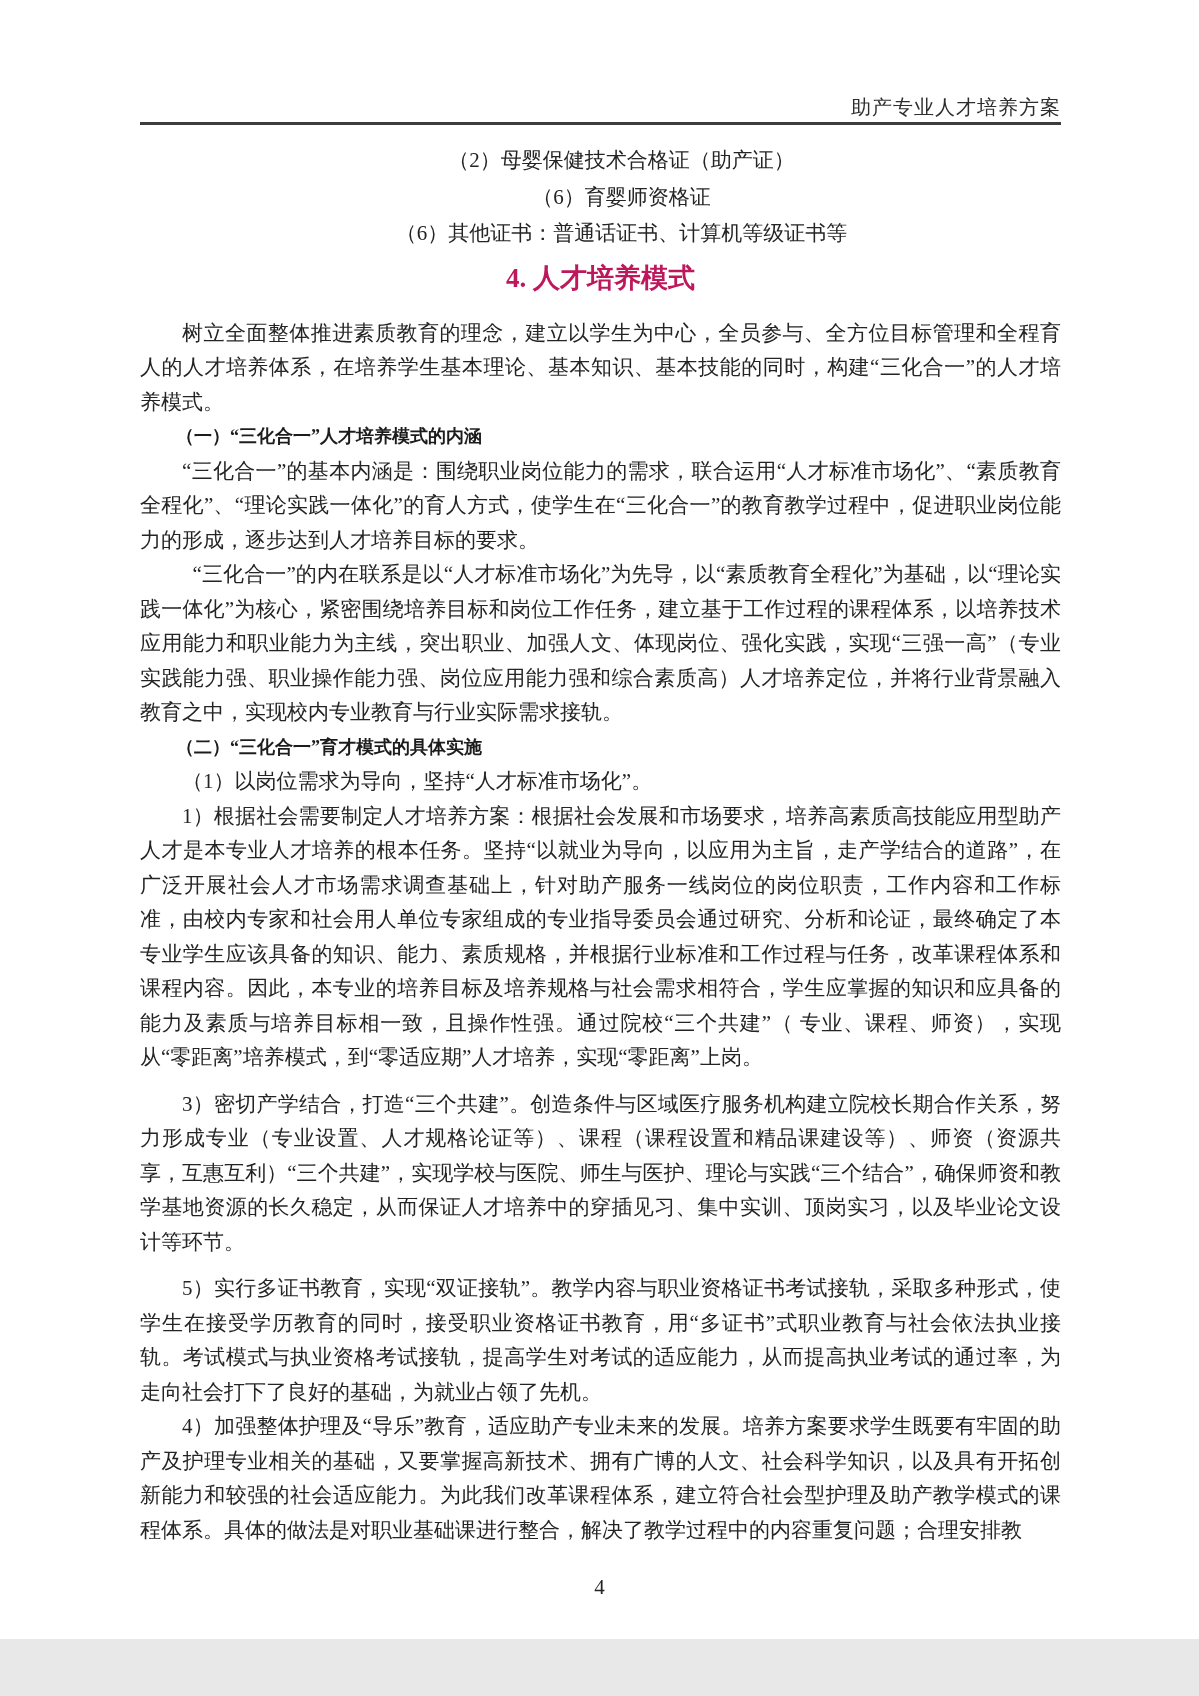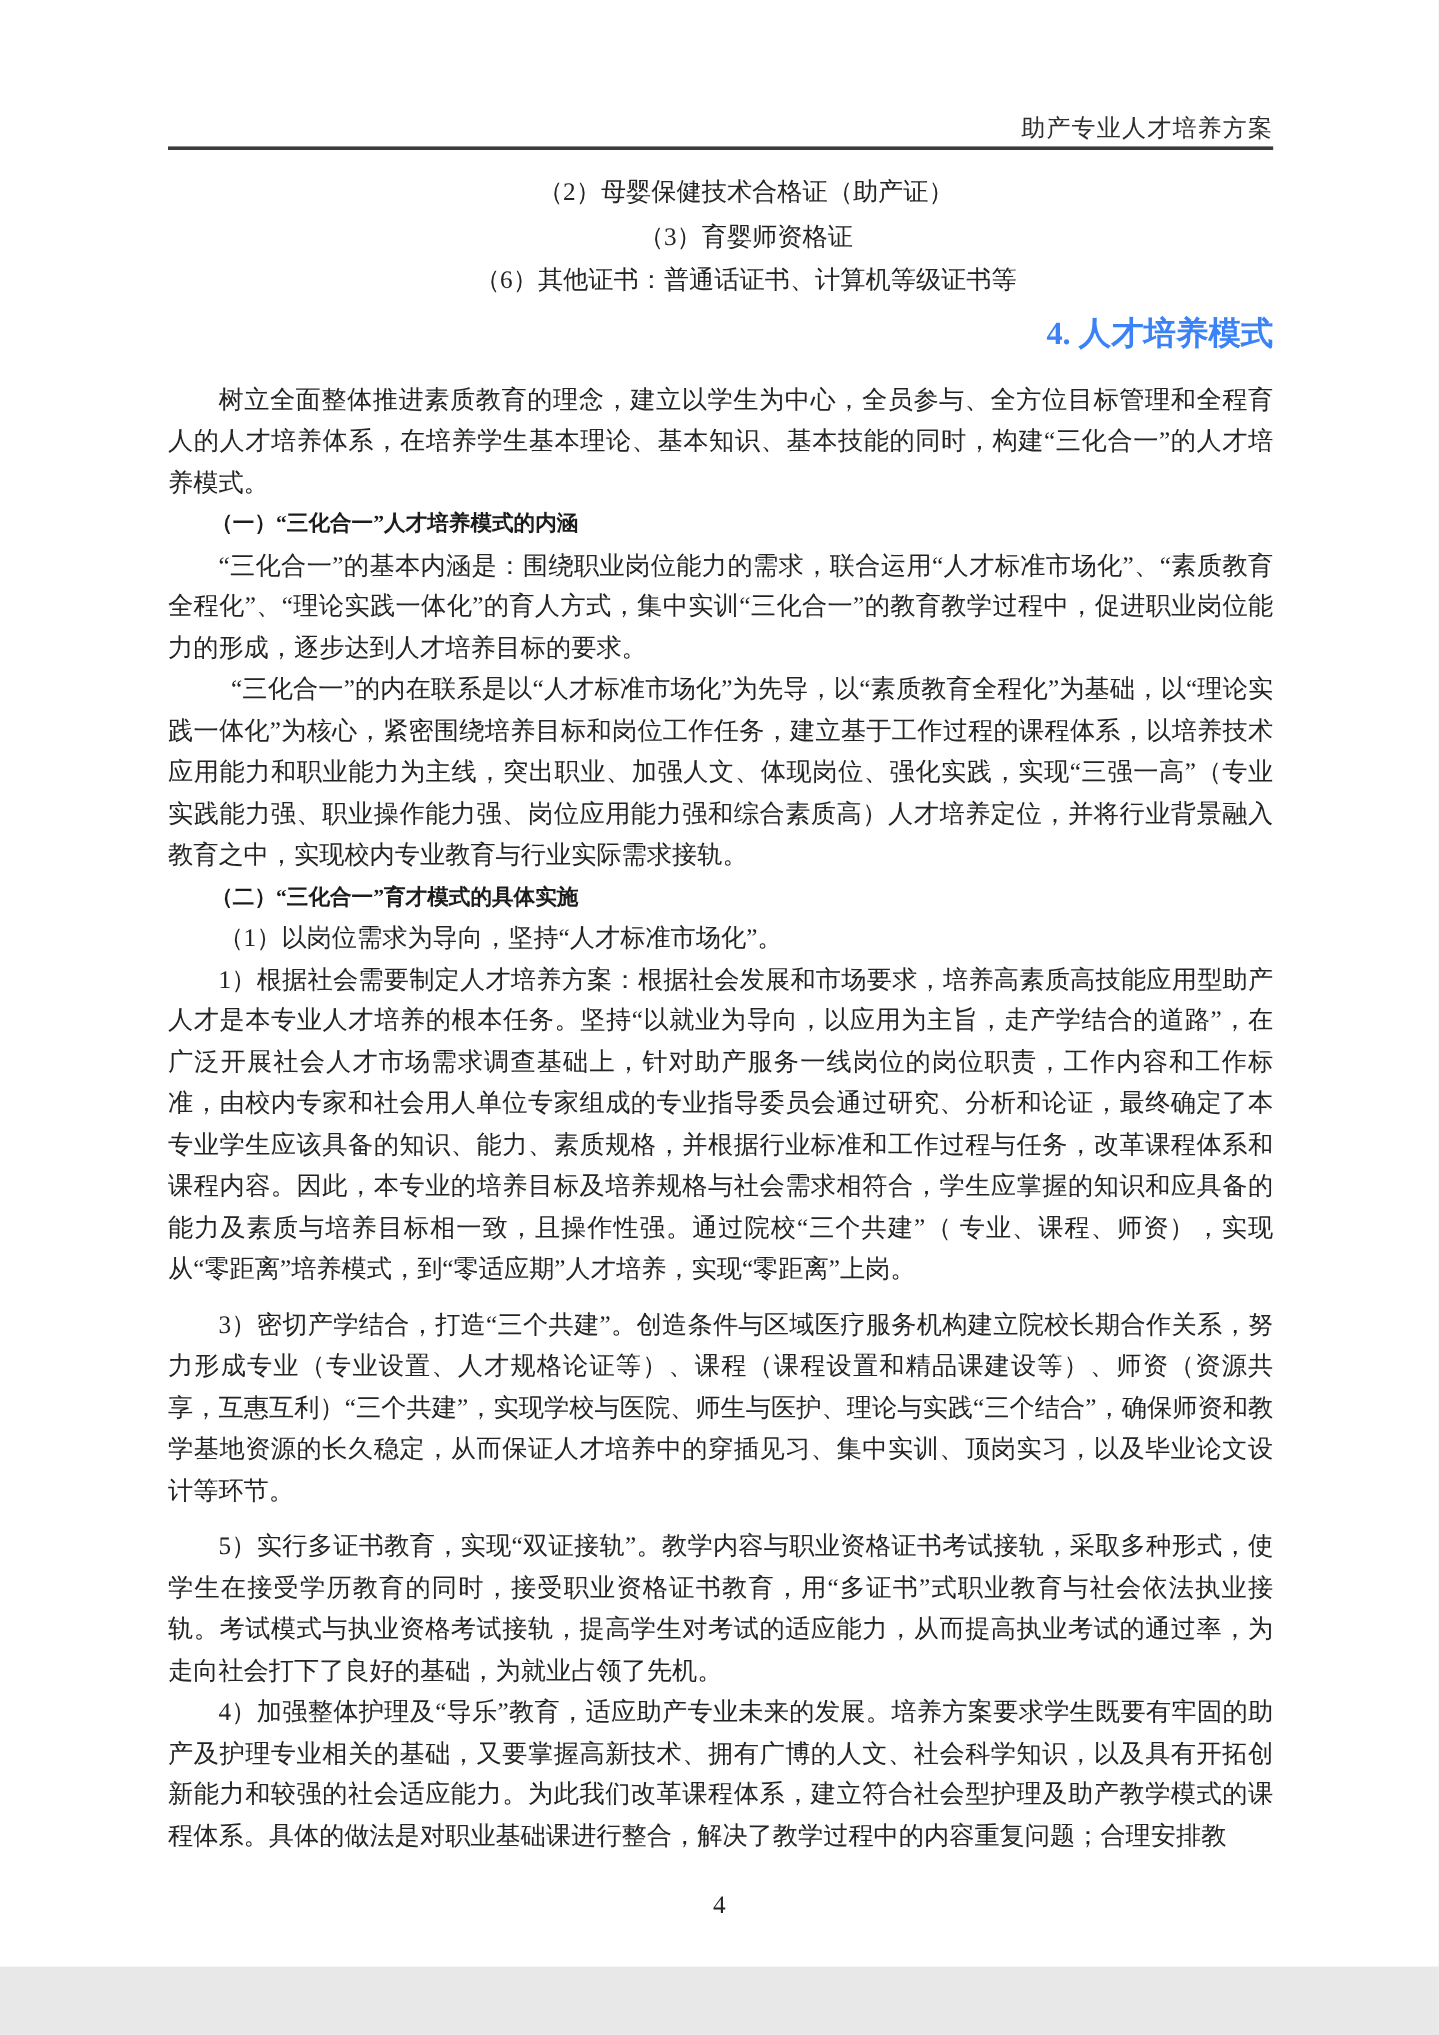--- a/index.html
+++ b/index.html
@@ -45,22 +45,22 @@
   .cert-list p {
     line-height: 36.5px;
     text-indent: 2em;
     text-align: center;
   }
   h1.sec-title {
     font-size: 27px;
     line-height: 32px;
     font-weight: bold;
     margin: 10px 0 22px 0;
-    text-align: right;
-    color: #3b82f6;
+    text-align: center;
+    color: #be185d;
   }
   h2.sub-head {
     font-size: 18px;
     line-height: 34.5px;
     font-weight: bold;
     margin: 0;
     text-indent: 2em;
     text-align: left;
     color: #1c1c1c;
   }
@@ -84,31 +84,31 @@
 <div class="page">
 
   <div class="running-head">助产专业人才培养方案</div>
 
   <div class="header-rule"></div>
 
   <div class="content">
 
     <div class="cert-list">
       <p>（2）母婴保健技术合格证（助产证）</p>
-      <p>（3）育婴师资格证</p>
+      <p>（6）育婴师资格证</p>
       <p>（6）其他证书：普通话证书、计算机等级证书等</p>
     </div>
 
     <h1 class="sec-title">4. 人才培养模式</h1>
 
     <p class="indent2">树立全面整体推进素质教育的理念，建立以学生为中心，全员参与、全方位目标管理和全程育人的人才培养体系，在培养学生基本理论、基本知识、基本技能的同时，构建“三化合一”的人才培养模式。</p>
 
     <h2 class="sub-head">（一）“三化合一”人才培养模式的内涵</h2>
 
-    <p class="indent2">“三化合一”的基本内涵是：围绕职业岗位能力的需求，联合运用“人才标准市场化”、“素质教育全程化”、“理论实践一体化”的育人方式，集中实训“三化合一”的教育教学过程中，促进职业岗位能力的形成，逐步达到人才培养目标的要求。</p>
+    <p class="indent2">“三化合一”的基本内涵是：围绕职业岗位能力的需求，联合运用“人才标准市场化”、“素质教育全程化”、“理论实践一体化”的育人方式，使学生在“三化合一”的教育教学过程中，促进职业岗位能力的形成，逐步达到人才培养目标的要求。</p>
 
     <p class="indent25">“三化合一”的内在联系是以“人才标准市场化”为先导，以“素质教育全程化”为基础，以“理论实践一体化”为核心，紧密围绕培养目标和岗位工作任务，建立基于工作过程的课程体系，以培养技术应用能力和职业能力为主线，突出职业、加强人文、体现岗位、强化实践，实现“三强一高”（专业实践能力强、职业操作能力强、岗位应用能力强和综合素质高）人才培养定位，并将行业背景融入教育之中，实现校内专业教育与行业实际需求接轨。</p>
 
     <h2 class="sub-head">（二）“三化合一”育才模式的具体实施</h2>
 
     <p class="indent2">（1）以岗位需求为导向，坚持“人才标准市场化”。</p>
 
     <p class="indent2">1）根据社会需要制定人才培养方案：根据社会发展和市场要求，培养高素质高技能应用型助产人才是本专业人才培养的根本任务。坚持“以就业为导向，以应用为主旨，走产学结合的道路”，在广泛开展社会人才市场需求调查基础上，针对助产服务一线岗位的岗位职责，工作内容和工作标准，由校内专家和社会用人单位专家组成的专业指导委员会通过研究、分析和论证，最终确定了本专业学生应该具备的知识、能力、素质规格，并根据行业标准和工作过程与任务，改革课程体系和课程内容。因此，本专业的培养目标及培养规格与社会需求相符合，学生应掌握的知识和应具备的能力及素质与培养目标相一致，且操作性强。通过院校“三个共建”（ 专业、课程、师资），实现从“零距离”培养模式，到“零适应期”人才培养，实现“零距离”上岗。</p>
 
     <p class="indent2 gap">3）密切产学结合，打造“三个共建”。创造条件与区域医疗服务机构建立院校长期合作关系，努力形成专业（专业设置、人才规格论证等）、课程（课程设置和精品课建设等）、师资（资源共享，互惠互利）“三个共建”，实现学校与医院、师生与医护、理论与实践“三个结合”，确保师资和教学基地资源的长久稳定，从而保证人才培养中的穿插见习、集中实训、顶岗实习，以及毕业论文设计等环节。</p>

